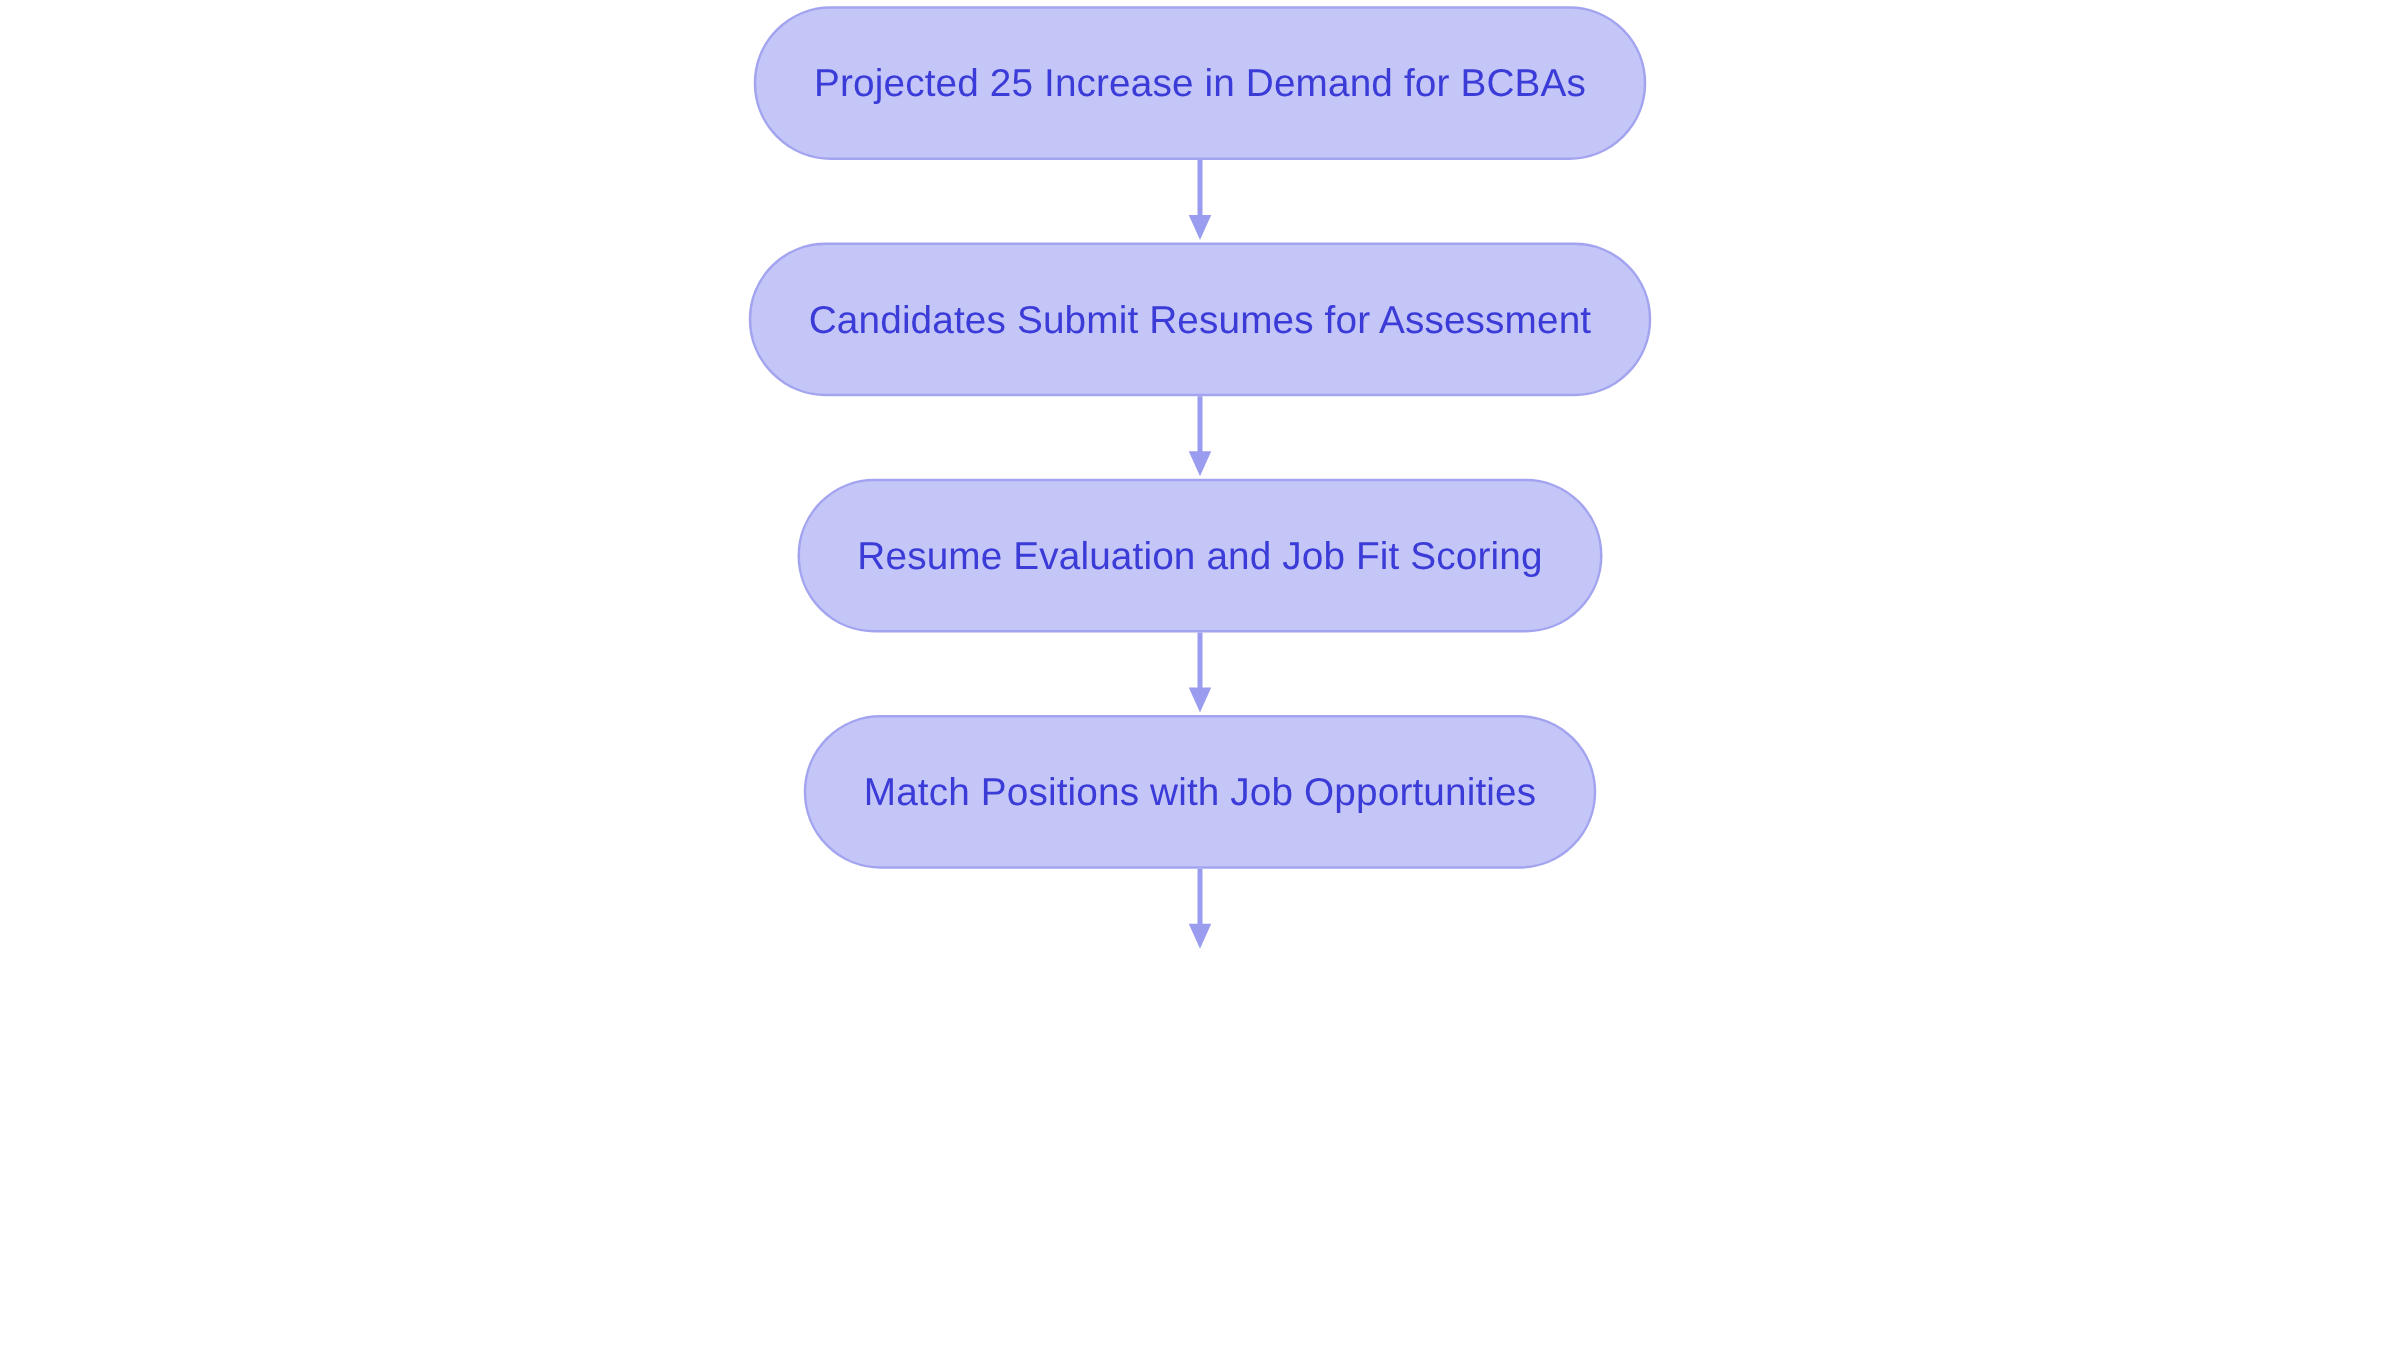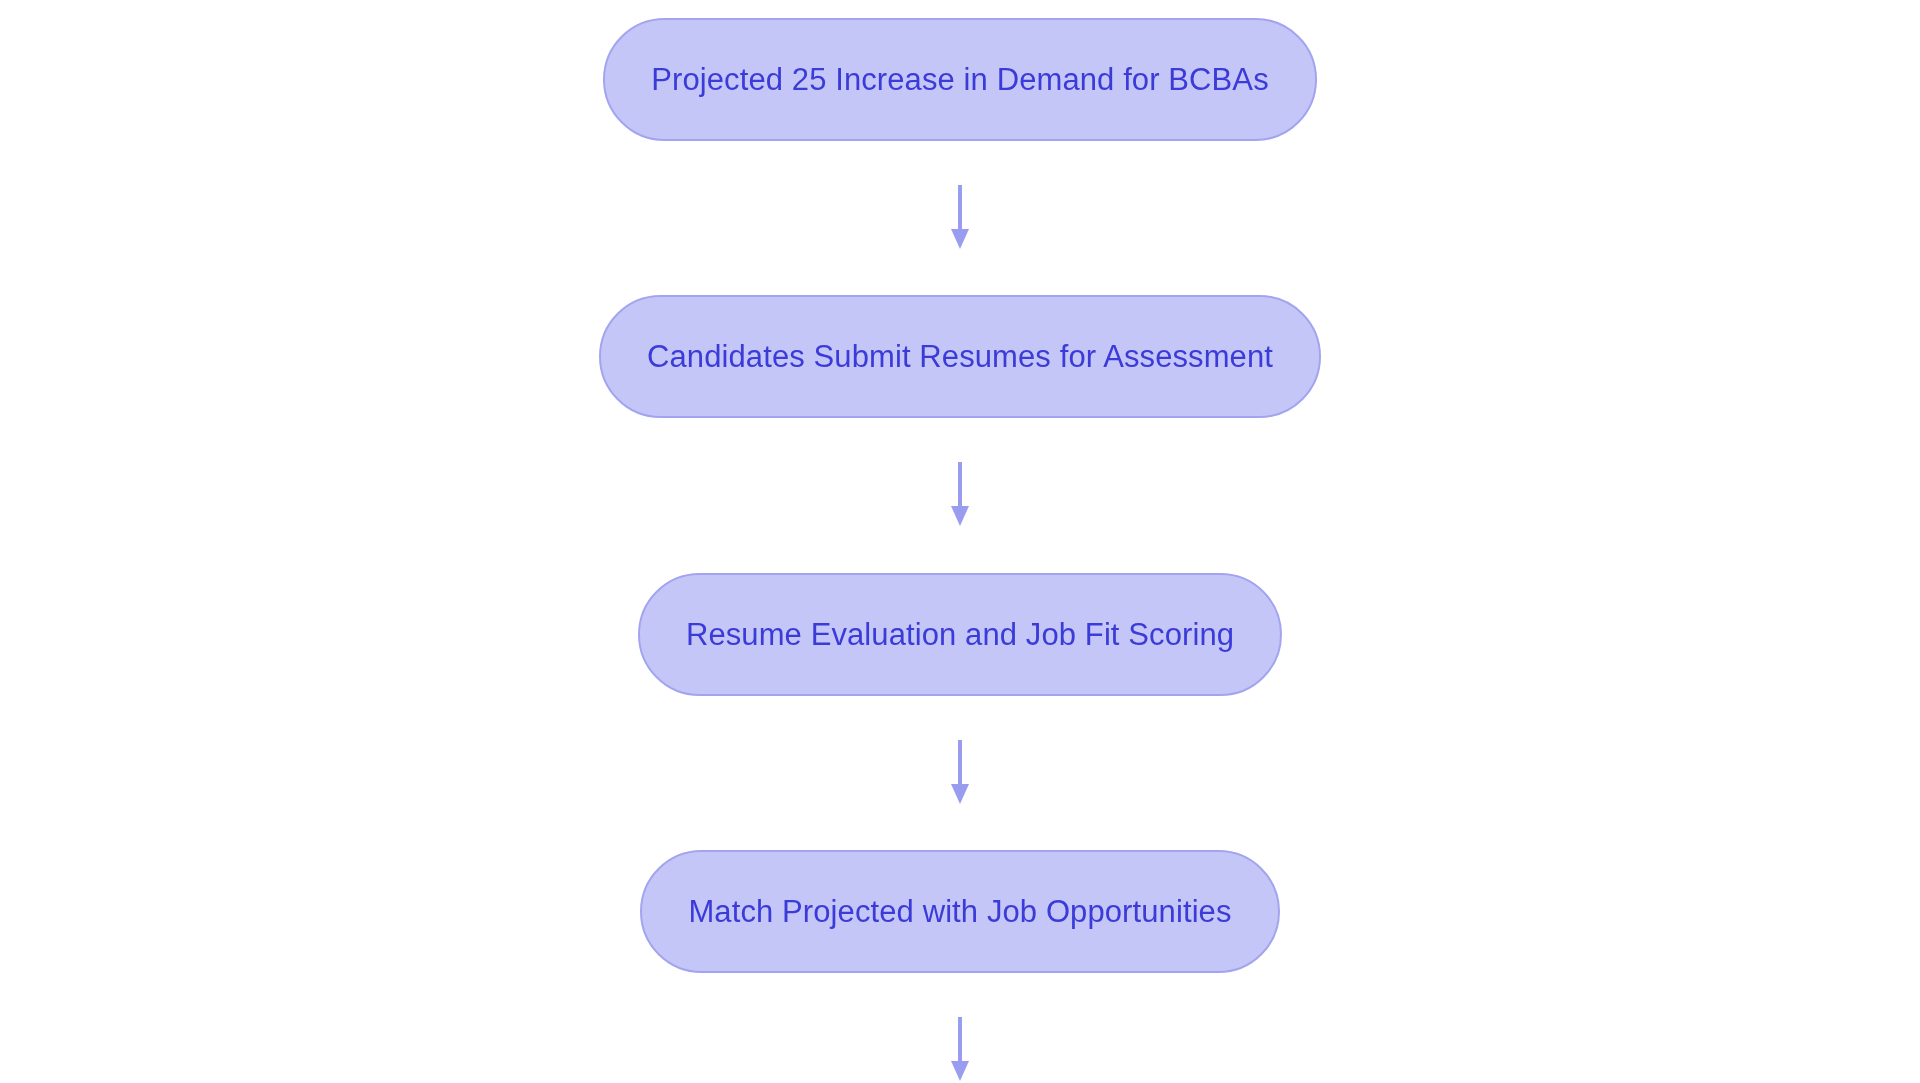--- a/index.html
+++ b/index.html
@@ -23,22 +23,22 @@
 
   .flow-column {
     position: absolute;
     left: 0;
     top: 0;
     width: 1920px;
     height: 1083px;
     display: flex;
     flex-direction: column;
     align-items: center;
-    justify-content: space-between;
-    padding-top: 18px;
+    justify-content: flex-start;
+    padding-top: 5px;
     box-sizing: border-box;
   }
 
   .node {
     position: relative;
     box-sizing: border-box;
     height: 123px;
     background: #c5c6f8;
     border: 2px solid #a3a4ef;
     border-radius: 62px;
@@ -107,21 +107,21 @@
     </div>
 
     <div class="connector">
       <svg width="20" height="66" viewBox="0 0 20 66">
         <line x1="10" y1="0" x2="10" y2="50" stroke="#9a9cf0" stroke-width="4"></line>
         <polygon points="10,64 1,44 19,44" fill="#9a9cf0"></polygon>
       </svg>
     </div>
 
     <div class="node">
-      <span class="node-label">Match Projected with Job Opportunities</span>
+      <span class="node-label">Match Positions with Job Opportunities</span>
     </div>
 
     <div class="connector">
       <svg width="20" height="66" viewBox="0 0 20 66">
         <line x1="10" y1="0" x2="10" y2="50" stroke="#9a9cf0" stroke-width="4"></line>
         <polygon points="10,64 1,44 19,44" fill="#9a9cf0"></polygon>
       </svg>
     </div>
 
 

